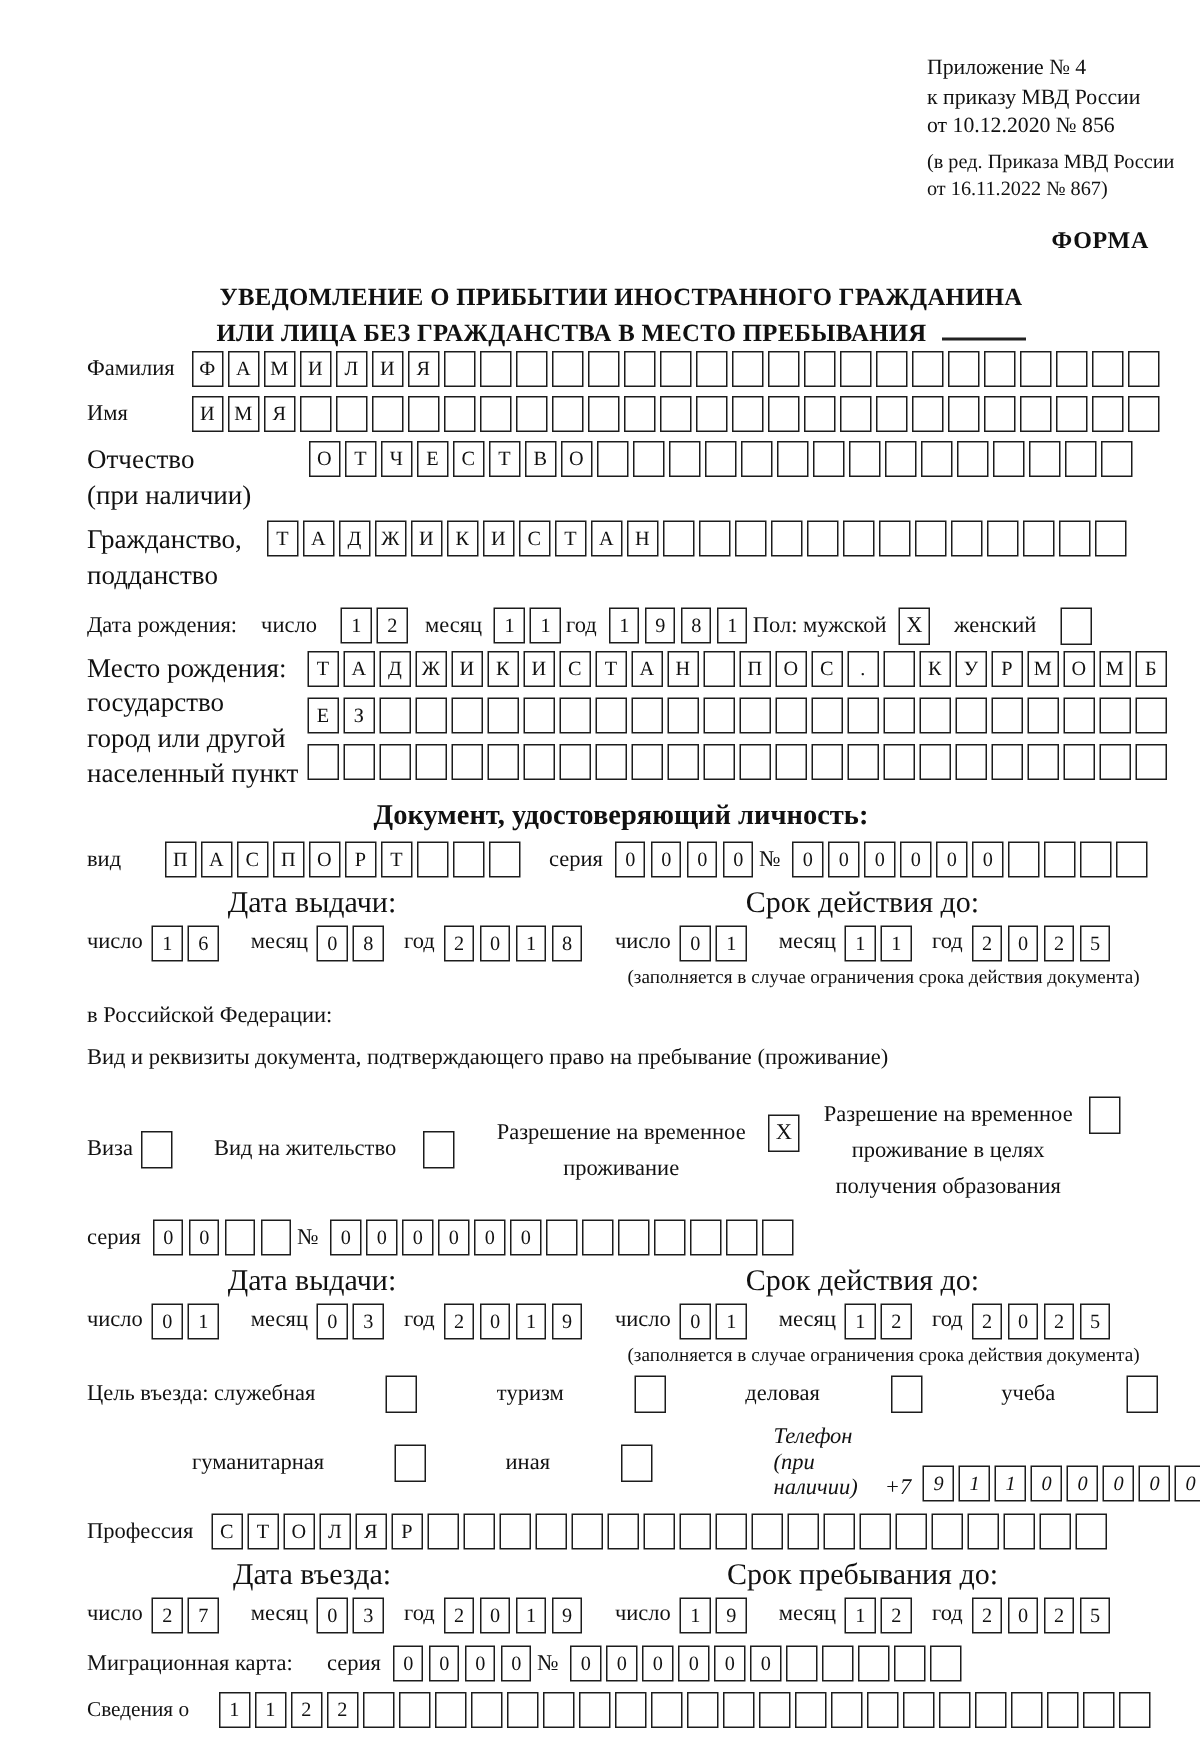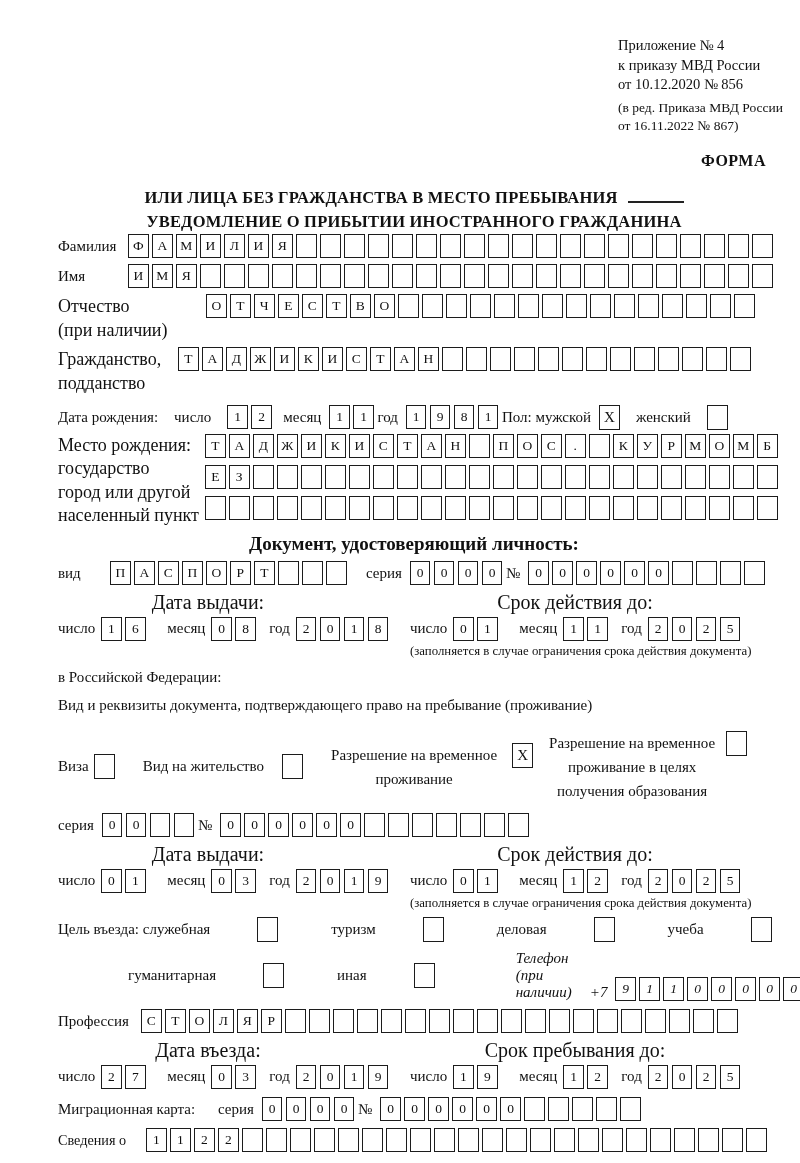--- a/index.html
+++ b/index.html
@@ -50,21 +50,21 @@
   
   .datecols { display: flex; margin: 4px 0 0; }
   .dcol-l { width: 352px; flex: none; }
   .dcol-r { flex: 1; }
   .dhead { text-align: center; font-size: 20px; margin-bottom: 3px; }
   .dcol-l .dhead { width: 300px; }
   .dcol-r .dhead { width: 330px; }
   .dgroup { display: flex; align-items: center; font-size: 15px; }
   .dgroup .dlbl { margin-right: 6px; white-space: nowrap; }
   .dgroup .cellrow { margin-right: 10px; }
-  .note { font-size: 12.8px; text-align: left; margin: 3px 2px 6px 0; }
+  .note { font-size: 12.8px; text-align: center; margin: 3px 2px 6px 0; }
 
   .plain-text { font-size: 15px; line-height: 25px; margin-bottom: 3px; }
 
   
   .optrow { display: flex; align-items: center; margin: 13px 0 10px; font-size: 15px; }
   .opt { display: flex; align-items: flex-start; }
   .opt .olbl { line-height: 25px; }
   .opt .olbl-multi { text-align: center; line-height: 24px; }
   .optrow .checkbox { margin-left: 9px; margin-right: 14px; }
 
@@ -86,24 +86,24 @@
     <div>к приказу МВД России</div>
     <div>от 10.12.2020 № 856</div>
     <div class="edition">
       <div>(в ред. Приказа МВД России</div>
       <div>от 16.11.2022 № 867)</div>
     </div>
   </div>
   <div class="form-label">ФОРМА</div>
 
   <div class="title">
+    <div>УВЕДОМЛЕНИЕ О ПРИБЫТИИ ИНОСТРАННОГО ГРАЖДАНИНА</div>
     <div>
       <span>ИЛИ ЛИЦА БЕЗ ГРАЖДАНСТВА В МЕСТО ПРЕБЫВАНИЯ</span><span class="blank-line"></span>
     </div>
-    <div>УВЕДОМЛЕНИЕ О ПРИБЫТИИ ИНОСТРАННОГО ГРАЖДАНИНА</div>
   </div>
 
 
   <div class="frow">
     <div class="flabel" style="width:70px;">Фамилия</div>
     <div class="cellrow">
         <span class="cell">Ф</span>
         <span class="cell">А</span>
         <span class="cell">М</span>
         <span class="cell">И</span>

